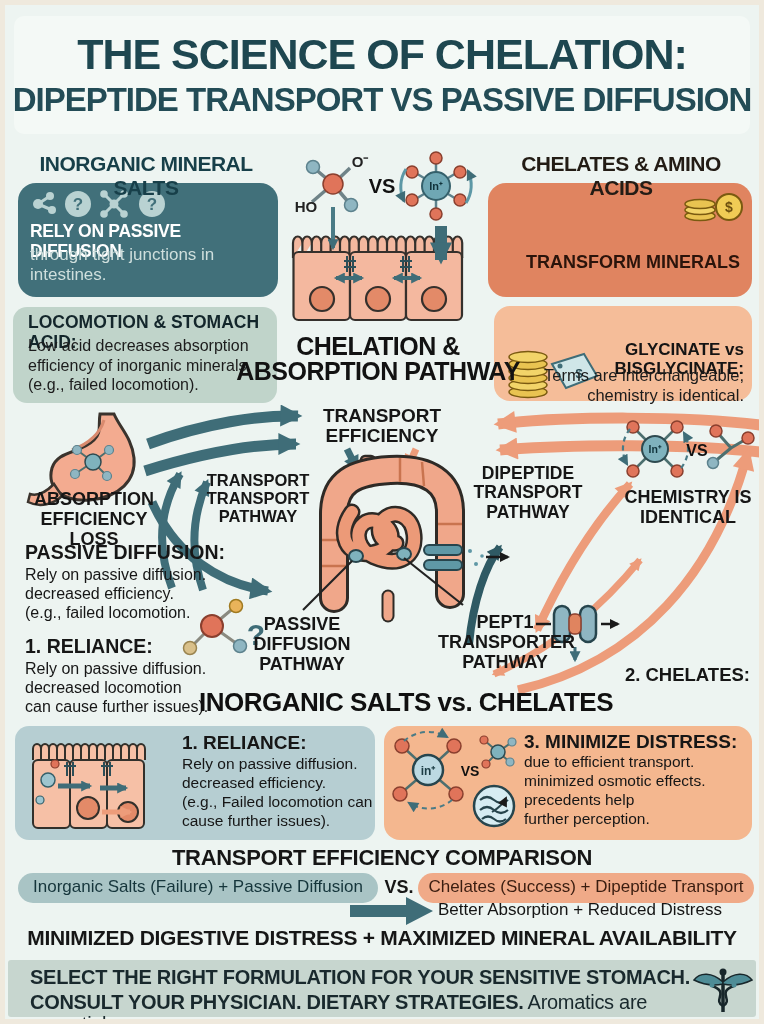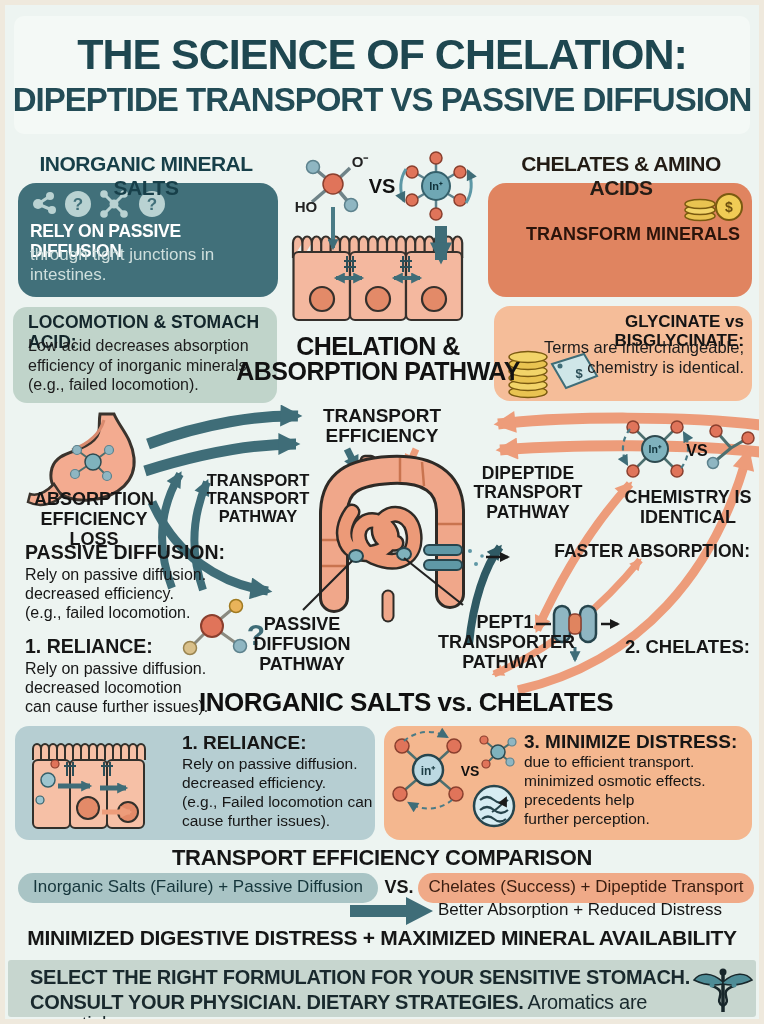--- a/index.html
+++ b/index.html
@@ -4,21 +4,21 @@
 <style>
   html,body{margin:0;padding:0;background:#e7e2d8;}
   .poster{position:relative;width:764px;height:1024px;background:#edf4f1;overflow:hidden;
           font-family:"Liberation Sans",sans-serif;}
   .frame{position:absolute;inset:0;border:5px solid #efe9dd;pointer-events:none;z-index:50;}
   .card{position:absolute;z-index:1;}
   .art{position:absolute;left:0;top:0;z-index:2;pointer-events:none;}
   .t{position:absolute;z-index:3;white-space:pre-line;color:#161616;line-height:1.12;}
   .b{font-weight:700;}
   .ctr{text-align:center;}
-  .rt{text-align:right;}
+  .rt{text-align:right;margin-top:28px;}
   .svgt{font-family:"Liberation Sans",sans-serif;font-weight:700;}
 
   #titleBand{left:14px;top:16px;width:736px;height:118px;background:#f4f9f6;border-radius:10px;}
   #title1{left:0;top:30px;width:764px;font-size:43px;font-weight:700;letter-spacing:-1px;color:#1e4750;}
   #title2{left:0;top:82px;width:764px;font-size:33px;font-weight:700;letter-spacing:-1px;color:#234c56;}
 
   #hLeft{left:16px;top:152px;width:260px;font-size:21px;font-weight:700;letter-spacing:-.5px;color:#173f49;}
   #cardTeal{left:18px;top:183px;width:260px;height:114px;background:#41707a;border-radius:18px;}
   #cardTealBold{left:30px;top:222px;width:240px;font-size:17.5px;font-weight:700;color:#ffffff;letter-spacing:-.3px;}
   #cardTealBody{left:30px;top:245px;width:240px;font-size:17px;color:#cfdfdd;line-height:1.2;}
@@ -378,21 +378,20 @@
   <div class="t" id="noteRel1H">1. RELIANCE:</div>
   <div class="t" id="noteRel1B">Rely on passive diffusion.
 decreased locomotion
 can cause further issues).</div>
 
   <div class="t ctr" id="lblDipep">DIPEPTIDE
 TRANSPORT
 PATHWAY</div>
   <div class="t ctr" id="lblChem">CHEMISTRY IS
 IDENTICAL</div>
-  <div class="t rt" id="noteFasterH">FASTER ABSORPTION:</div>
   <div class="t rt" id="noteChel2H">2. CHELATES:</div>
 
   <div class="t ctr" id="lblPassivePath">PASSIVE
 DIFFUSION
 PATHWAY</div>
   <div class="t ctr" id="lblPept1Path">PEPT1
 TRANSPORTER
 PATHWAY</div>
 
   <div class="t ctr" id="hSaltsVs">INORGANIC SALTS vs. CHELATES</div>

